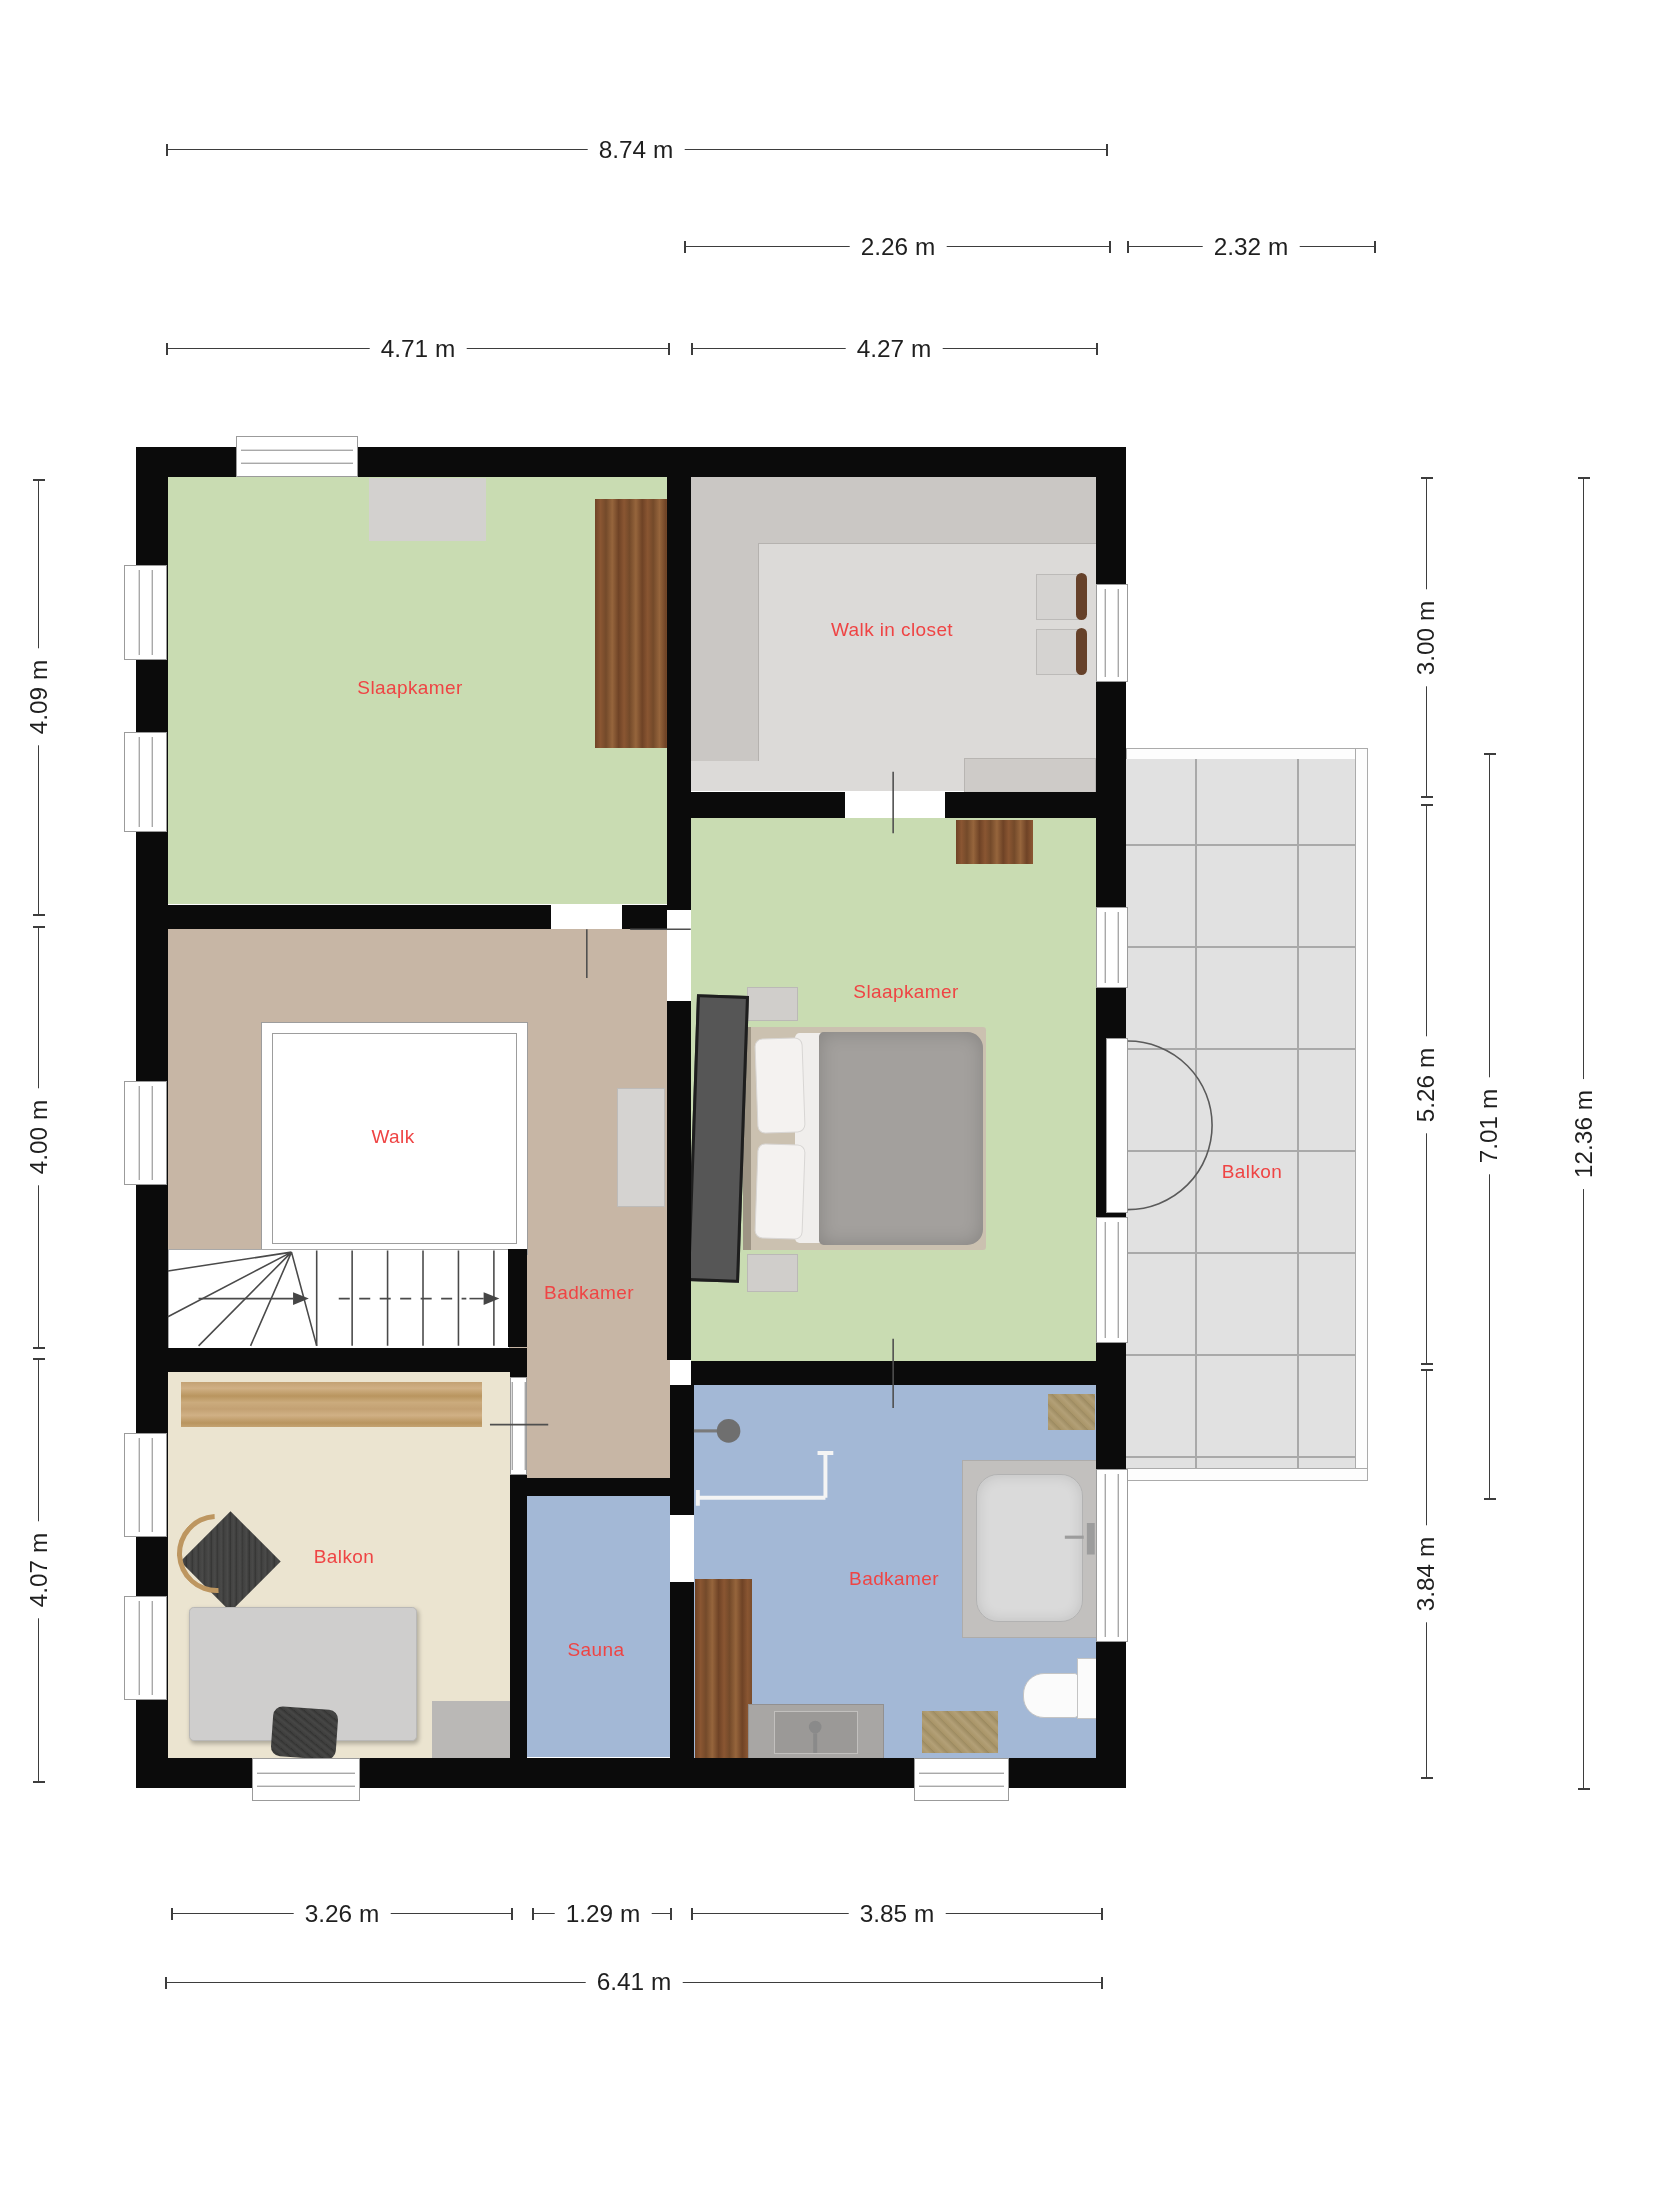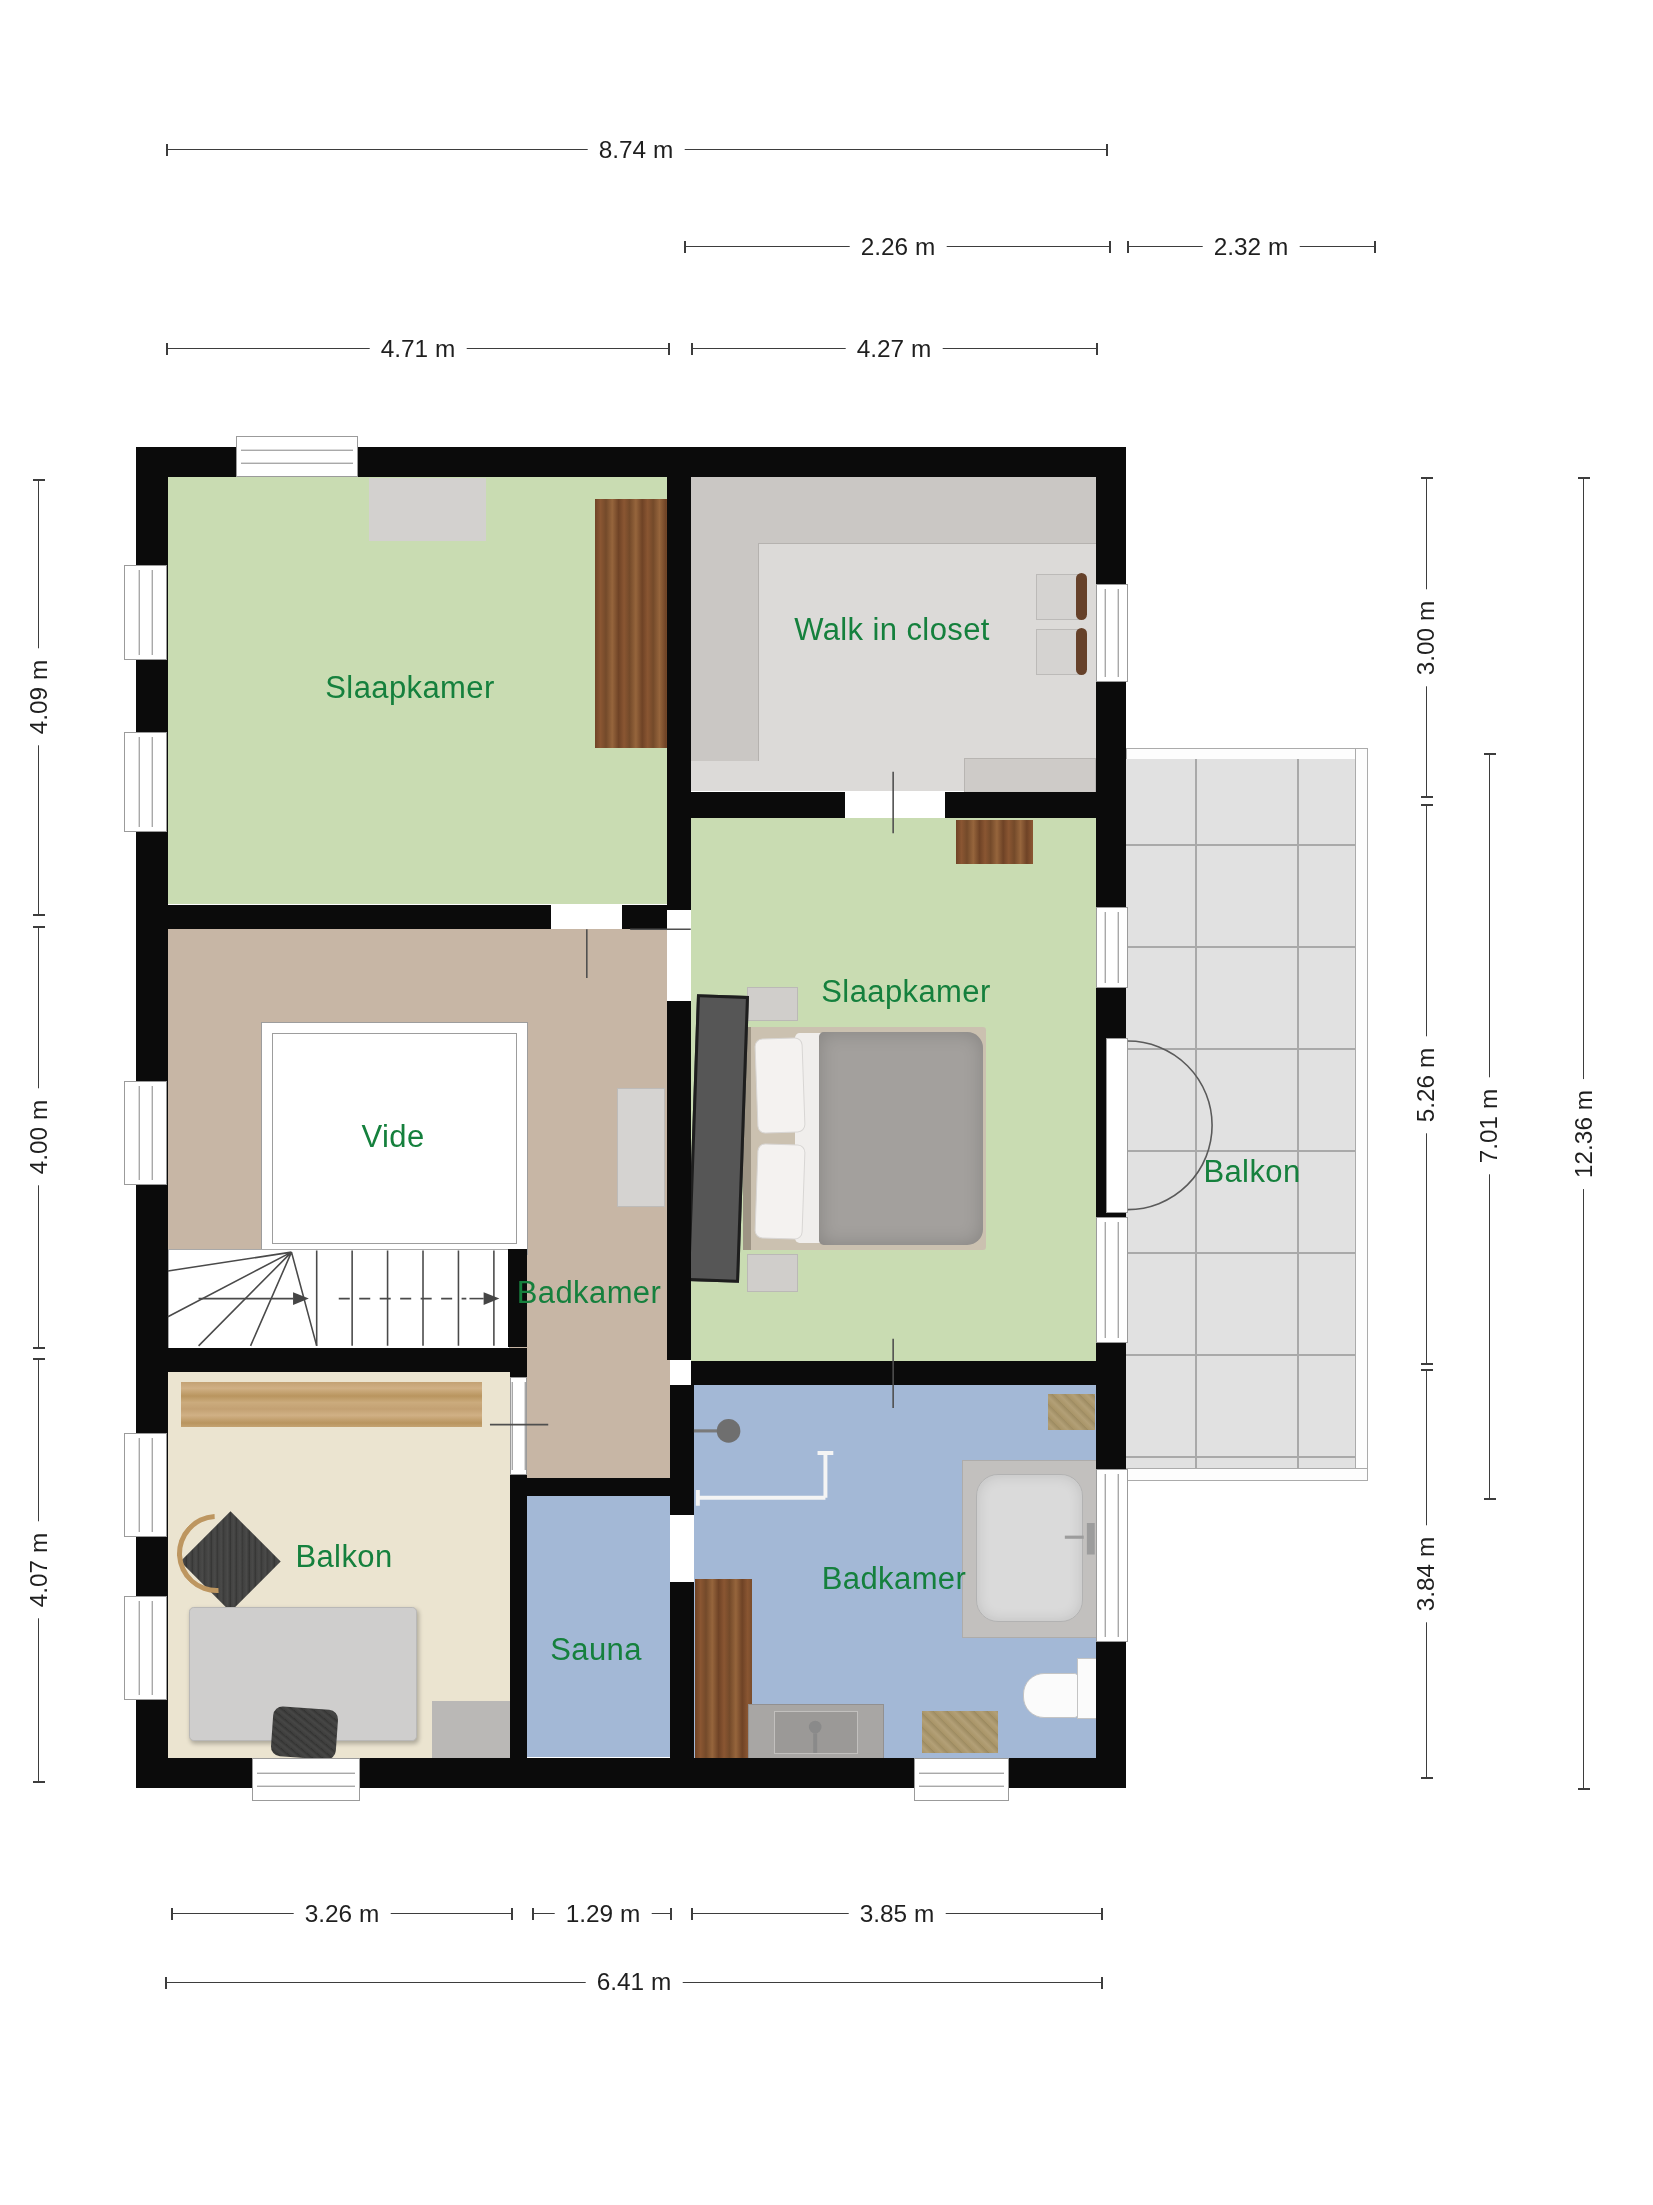--- a/index.html
+++ b/index.html
@@ -1,19 +1,19 @@
 <!DOCTYPE html>
 <html style="font-size:12.6px"><head>
 <meta charset="utf-8">
 <style>
 html,body{margin:0;padding:0;background:#fff}
 body{width:1654px;height:2205px;position:relative;font-family:"Liberation Sans",sans-serif;overflow:hidden}
 .wall{position:absolute;background:#0b0b0b}
 .room{position:absolute}
-.room-label{position:absolute;transform:translate(-50%,-50%);font-size:31px;color:#15803d;white-space:nowrap;letter-spacing:0.4px}
+.room-label{position:absolute;transform:translate(-50%,-50%);font-size:19px;color:#ef4444;white-space:nowrap;letter-spacing:0.4px}
 .win{position:absolute;background:#fff;border:1.6px solid #9b9b9b;box-sizing:border-box}
 .panev{position:absolute;left:50%;top:3.9px;bottom:3.9px;width:12.6px;transform:translateX(-50%);border-left:1.6px solid #868686;border-right:1.6px solid #868686}
 .paneh{position:absolute;top:50%;left:3.9px;right:3.9px;height:12.6px;transform:translateY(-50%);border-top:1.6px solid #868686;border-bottom:1.6px solid #868686}
 .door{position:absolute;background:#fff}
 .dimh{position:absolute;border-top:1.6px solid #3d3d3d}
 .dimh:before,.dimh:after{content:"";position:absolute;top:-6.3px;width:1.6px;height:12.6px;background:#3d3d3d}
 .dimh:before{left:-0.8px}.dimh:after{right:-0.8px}
 .dimv{position:absolute;border-left:1.6px solid #3d3d3d}
 .dimv:before,.dimv:after{content:"";position:absolute;left:-6.3px;width:12.6px;height:1.6px;background:#3d3d3d}
 .dimv:before{top:-0.8px}.dimv:after{bottom:-0.8px}
@@ -181,21 +181,21 @@
     <polygon points="372,1641 392,1649 372,1657"></polygon>
     <polygon points="614,1641 634,1649 614,1657"></polygon>
   </g>
   <circle cx="925" cy="1817" r="15" fill="#6f6f6f"></circle>
   <circle cx="1035" cy="2193" r="8" fill="#8a8a8a"></circle>
 </svg>
 
 <div class="room-label" style="left:410px;top:688px">Slaapkamer</div>
 <div class="room-label" style="left:892px;top:630px">Walk in closet</div>
 <div class="room-label" style="left:906px;top:992px">Slaapkamer</div>
-<div class="room-label" style="left:393px;top:1137px">Vide</div>
+<div class="room-label" style="left:393px;top:1137px">Walk</div>
 <div class="room-label" style="left:589px;top:1293px">Badkamer</div>
 <div class="room-label" style="left:344px;top:1557px">Balkon</div>
 <div class="room-label" style="left:596px;top:1650px">Sauna</div>
 <div class="room-label" style="left:894px;top:1579px">Badkamer</div>
 
 <div class="dimh" style="left:167px;top:149px;width:940px"></div>
 <div class="dim-label" style="left:636px;top:150px">8.74 m</div>
 <div class="dimh" style="left:685px;top:246px;width:425px"></div>
 <div class="dim-label" style="left:898px;top:247px">2.26 m</div>
 <div class="dimh" style="left:1128px;top:246px;width:247px"></div>

